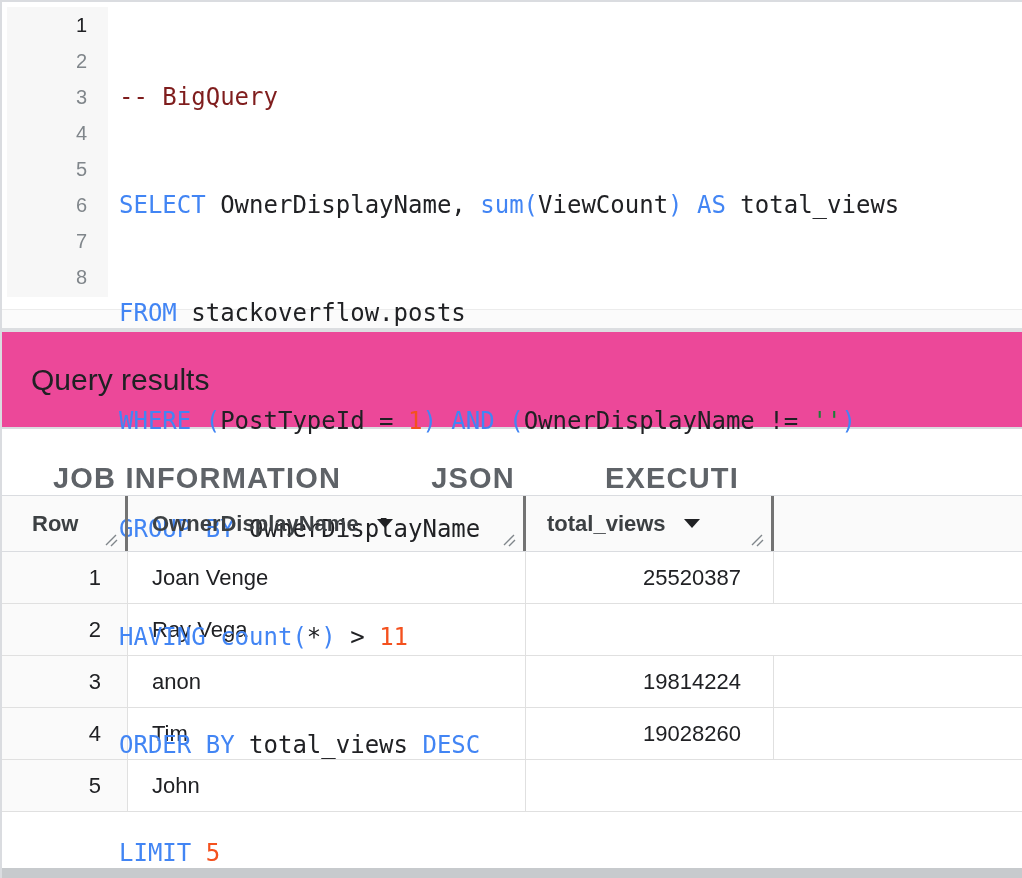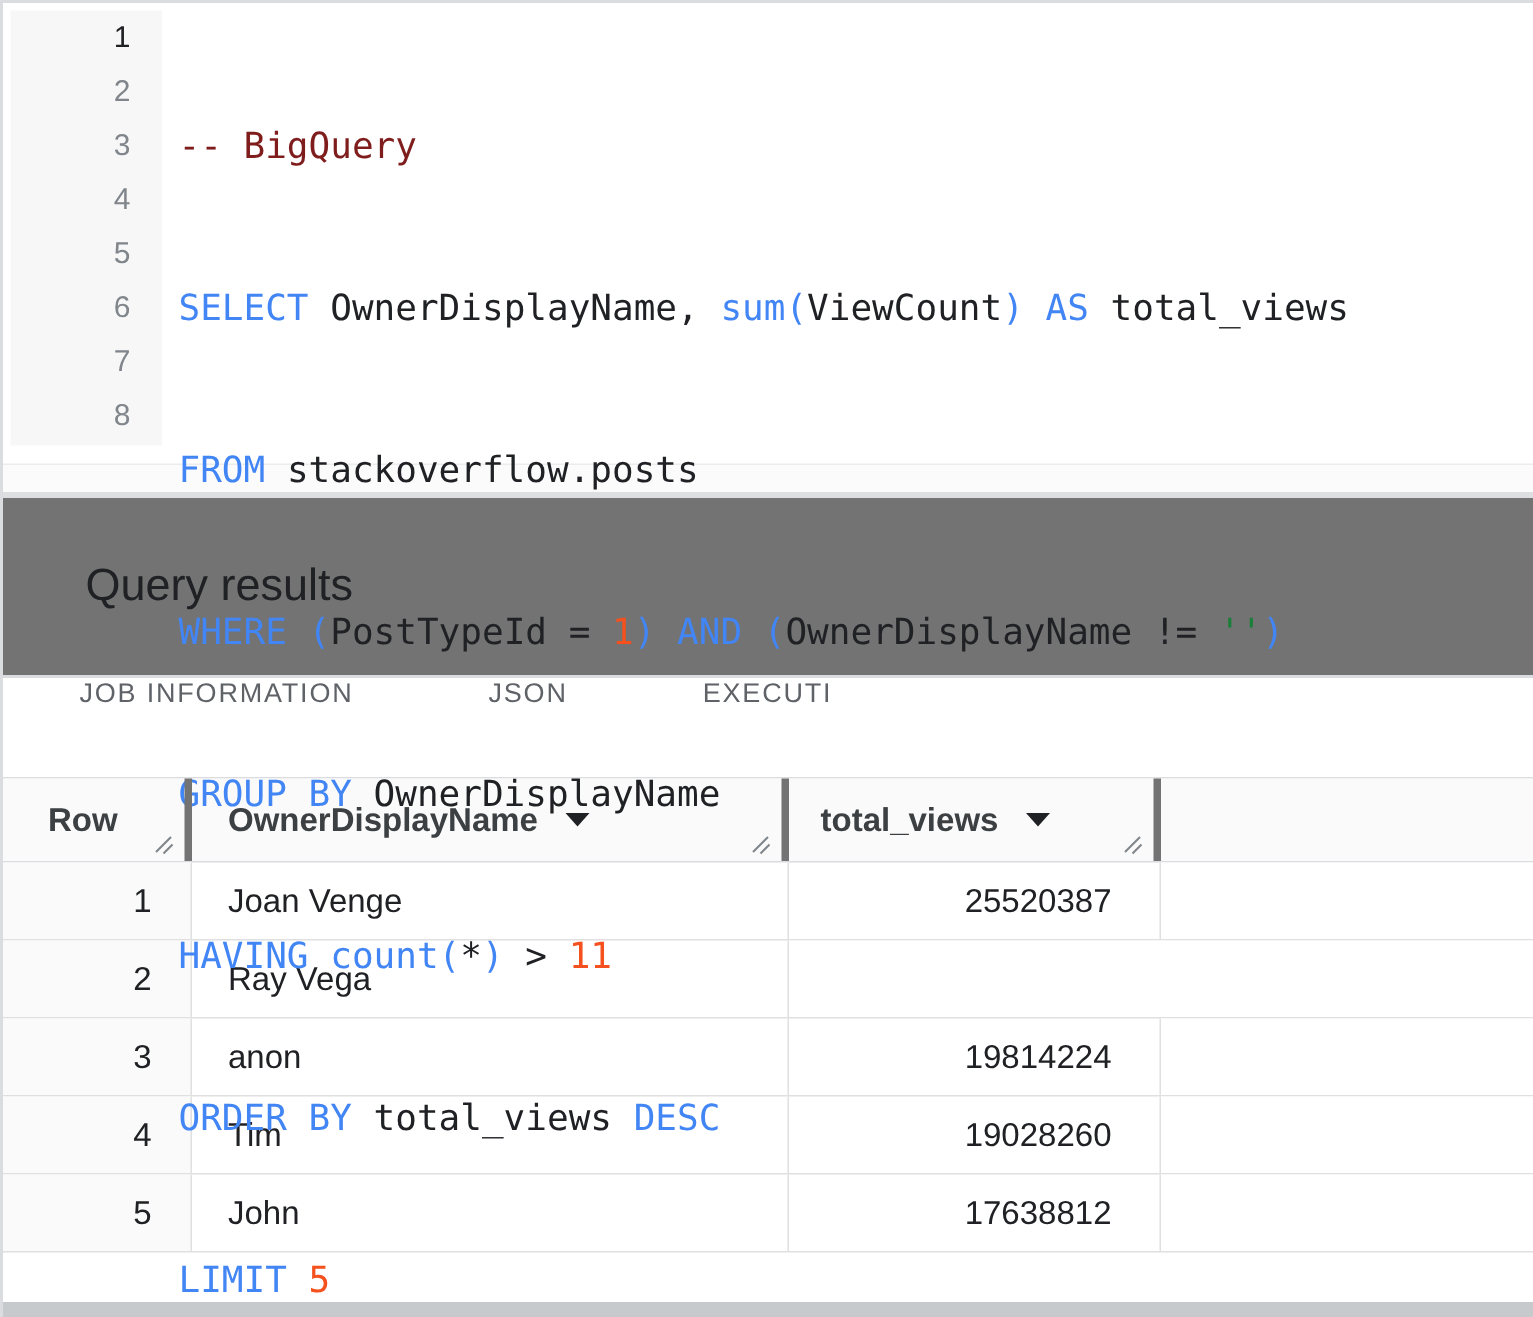--- a/index.html
+++ b/index.html
@@ -21,37 +21,37 @@
   .c-paren{color:#4285f4;}
   .c-plain{color:#202124;margin-top:18px;}
   .c-comment{color:#7f1d1d;}
   .c-num{color:#f4511e;}
   .c-str{color:#188038;}
 
   
   .panel-gap{height:18px;background:#fbfbfb;border-bottom:4px solid #dcdee1;}
 
   
-  .results-titlebar{height:120px;display:flex;align-items:center;padding-left:55px;
-                    box-sizing:border-box;border-bottom:2px solid #dadce0;background:#737373;}
+  .results-titlebar{height:97px;display:flex;align-items:center;padding-left:29px;
+                    box-sizing:border-box;border-bottom:2px solid #dadce0;background:#ec4899;}
   .results-title{font-size:30px;font-weight:400;color:#202124;}
 
   
   .tabbar{height:67px;display:flex;align-items:stretch;padding-left:6px;
           box-sizing:border-box;border-bottom:1px solid #dadce0;overflow:hidden;white-space:nowrap;}
-  .tab{display:flex;align-items:flex-start;padding:0 45px;font-size:18px;font-weight:400;
+  .tab{display:flex;align-items:flex-end;padding:0 45px;font-size:29px;font-weight:700;
        letter-spacing:1.2px;color:#5f6368;position:relative;cursor:pointer;flex:none;}
   .tab.active{color:#1a73e8;}
   .tab.active::after{content:"";position:absolute;left:0;right:0;bottom:0;height:5px;background:#1a73e8;}
 
   
   .grid{width:1022px;}
   .grid-header{height:56px;display:flex;background:#fafafa;border-bottom:1px solid #dadce0;box-sizing:border-box;}
   .hcell{position:relative;display:flex;align-items:center;box-sizing:border-box;
-         border-right:5px solid #737373;font-size:22px;font-weight:700;color:#3c4043;}
+         border-right:3px solid #737373;font-size:22px;font-weight:700;color:#3c4043;}
   .hcell.filler{flex:1;border-right:none;}
   .col-row{width:126px;padding-left:30px;}
   .col-name{width:398px;padding-left:24px;}
   .col-total{width:248px;padding-left:21px;}
   .menu-caret{width:0;height:0;margin-left:18px;border-left:8px solid transparent;
               border-right:8px solid transparent;border-top:9px solid #202124;display:inline-block;}
   .resize-handle{position:absolute;right:6px;bottom:3px;width:16px;height:16px;cursor:col-resize;}
   .grid-row{height:52px;display:flex;border-bottom:1px solid #e0e0e0;box-sizing:border-box;}
   .cell{display:flex;align-items:center;box-sizing:border-box;border-right:1px solid #e0e0e0;
         font-size:22px;color:#202124;}
@@ -152,19 +152,18 @@
     </div>
     <div class="grid-row">
       <div class="cell rownum">4</div>
       <div class="cell owner">Tim</div>
       <div class="cell total">19028260</div>
       <div class="cell filler"></div>
     </div>
     <div class="grid-row">
       <div class="cell rownum">5</div>
       <div class="cell owner">John</div>
-      <div class="cell total">17638812</div>
       <div class="cell filler"></div>
     </div>
   </div>
 
   <div class="bottom-bar"></div>
 </div>
 
 </body></html>

